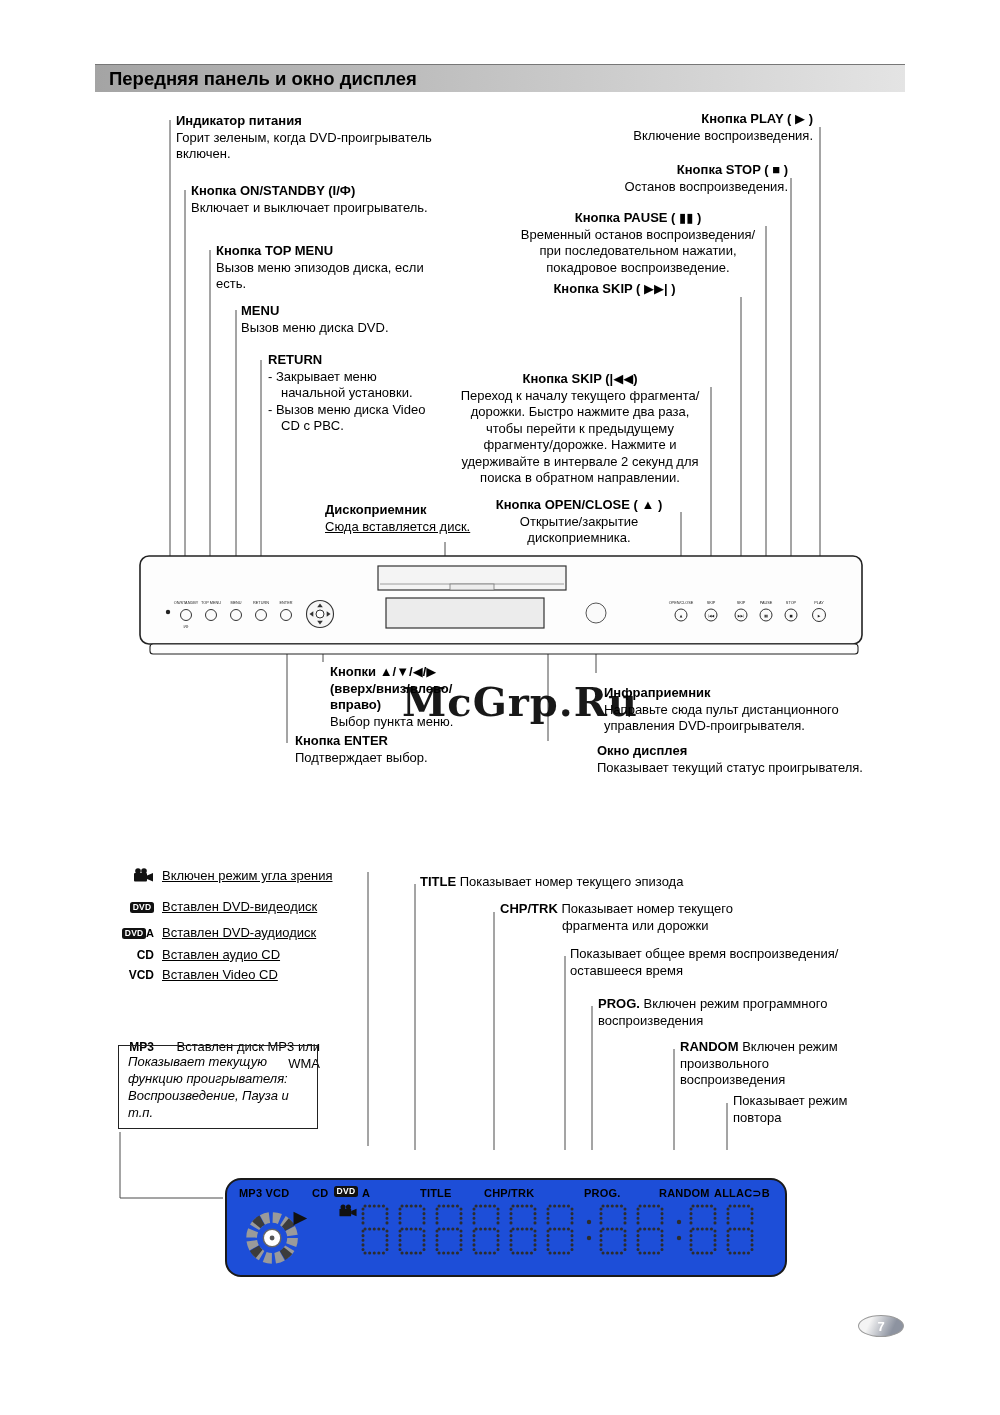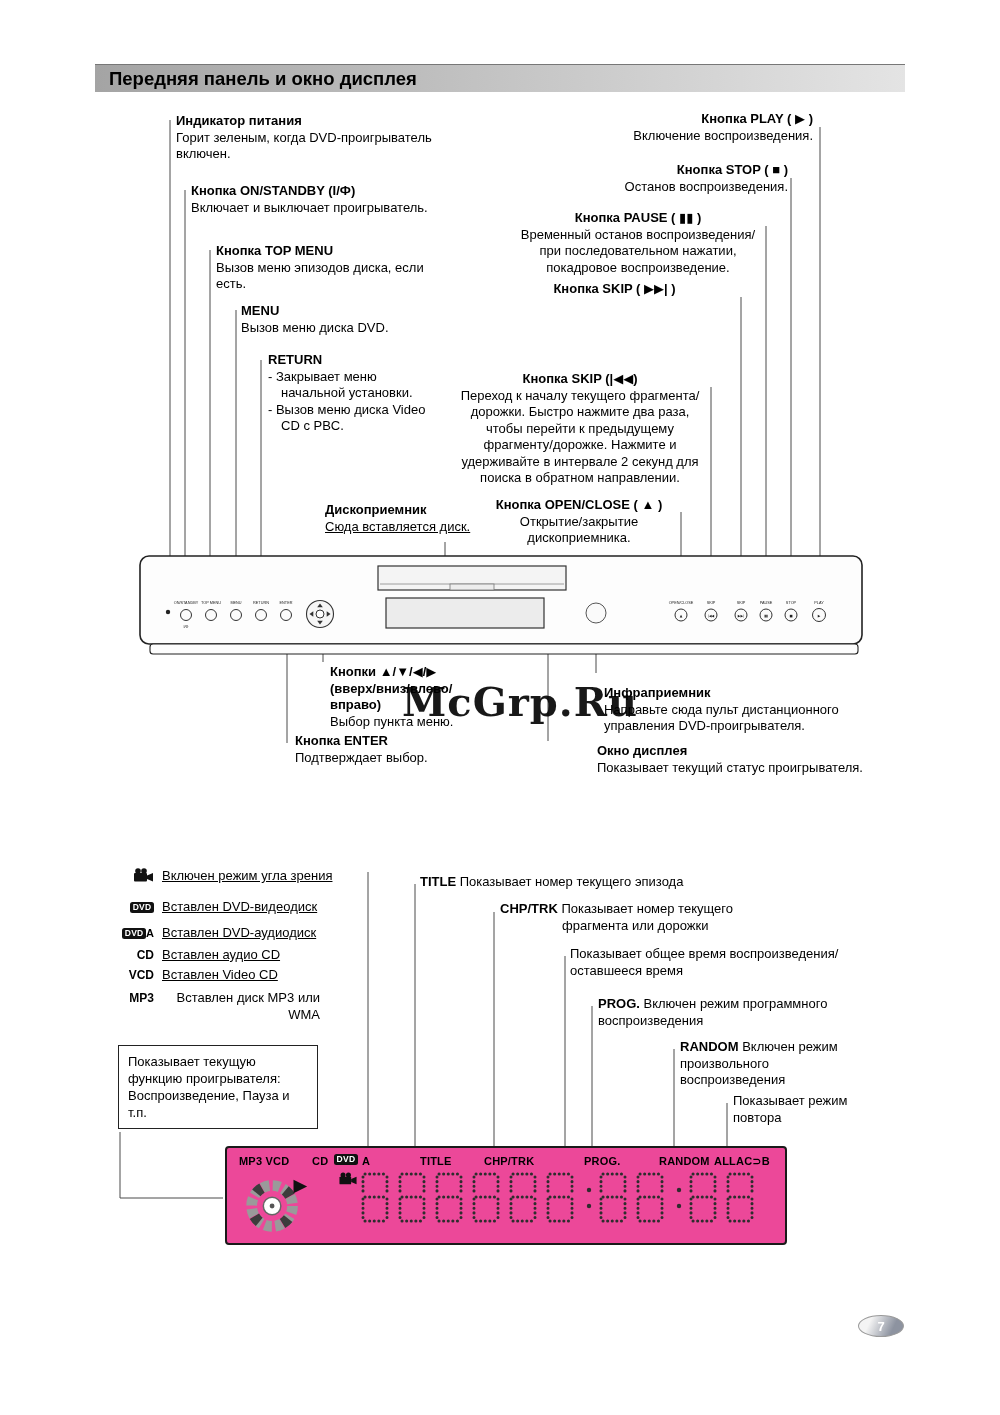--- a/index.html
+++ b/index.html
@@ -30,21 +30,21 @@
   }
   .lrow { display:flex; align-items:flex-start; }
   .licon { flex:0 0 64px; width:64px; text-align:right; padding-right:8px;
            font-weight:bold; font-size:12px; line-height:16px; }
   .ltext { font-size:13px; line-height:16.5px; }
   .fnbox {
     border:1.5px solid #222; padding:7px 9px;
     font-size:13px; line-height:17px; width:200px;
   }
   .display-box {
-    border:2px solid #1a1a1a; border-radius:4px; background:#ec4899;
+    border:2px solid #1a1a1a; border-radius:16px; background:#1d4ed8;margin-top:32px;
   }
   .dlabel { position:absolute; font-weight:bold; font-size:11px; white-space:nowrap; letter-spacing:.2px; }
   .watermark {
     font-family:"DejaVu Serif","Liberation Serif",serif;
     font-weight:bold; font-size:40px; color:#000000; opacity:.9;
     letter-spacing:1px; z-index:10;
   }
   .pagenum {
     width:46px; height:22px; border-radius:50%;
     background:linear-gradient(115deg,#f4f4f4 25%,#8d93a0 75%);
@@ -264,26 +264,26 @@
 <div class="abs lrow" style="left:98px;top:947px;width:266px;">
   <div class="licon">CD</div>
   <div class="ltext nw">Вставлен аудио CD</div>
 </div>
 
 <div class="abs lrow" style="left:98px;top:967px;width:266px;">
   <div class="licon">VCD</div>
   <div class="ltext nw">Вставлен Video CD</div>
 </div>
 
-<div class="abs lrow" style="left:98px;top:990px;width:230px;">
+<div class="abs lrow" style="left:98px;top:1039px;width:230px;">
   <div class="licon">MP3</div>
   <div class="ltext ar" style="width:158px;">Вставлен диск MP3 или WMA</div>
 </div>
 
-<div class="abs fnbox" style="left:118px;top:1045px;">
+<div class="abs fnbox" style="left:118px;top:1045px;font-style:italic;">
   <span>Показывает текущую функцию проигрывателя: Воспроизведение, Пауза и т.п.</span>
 </div>
 
 <div class="abs t" style="left:420px;top:874px;width:335px;">
   <b>TITLE</b>
   <span>Показывает номер текущего эпизода</span>
 </div>
 
 <div class="abs t hang62" style="left:500px;top:901px;width:300px;">
   <b>CHP/TRK</b>

